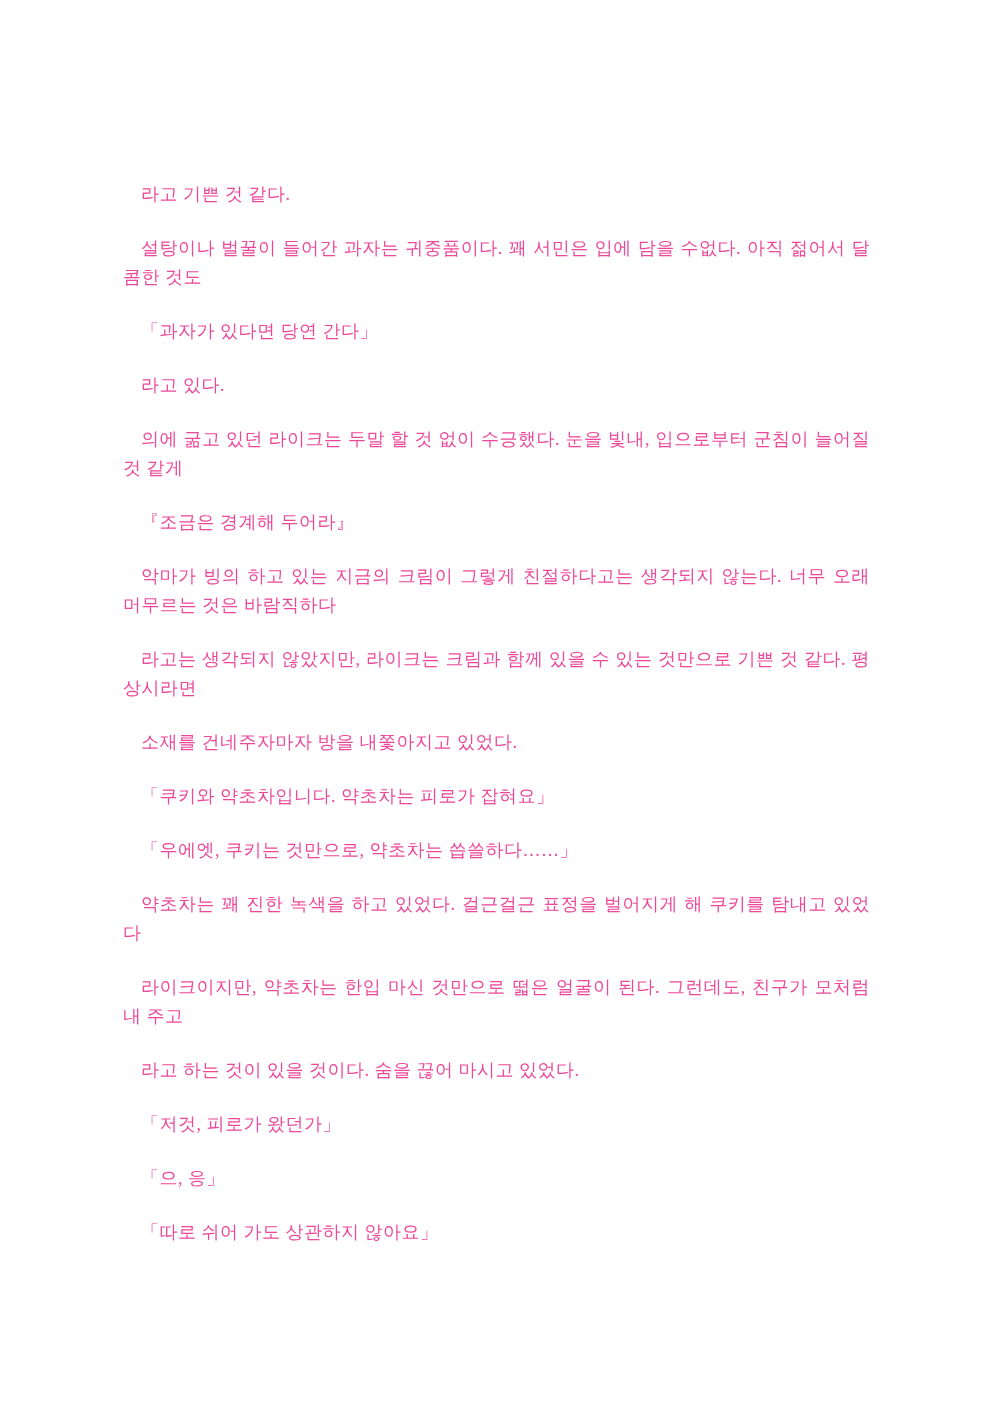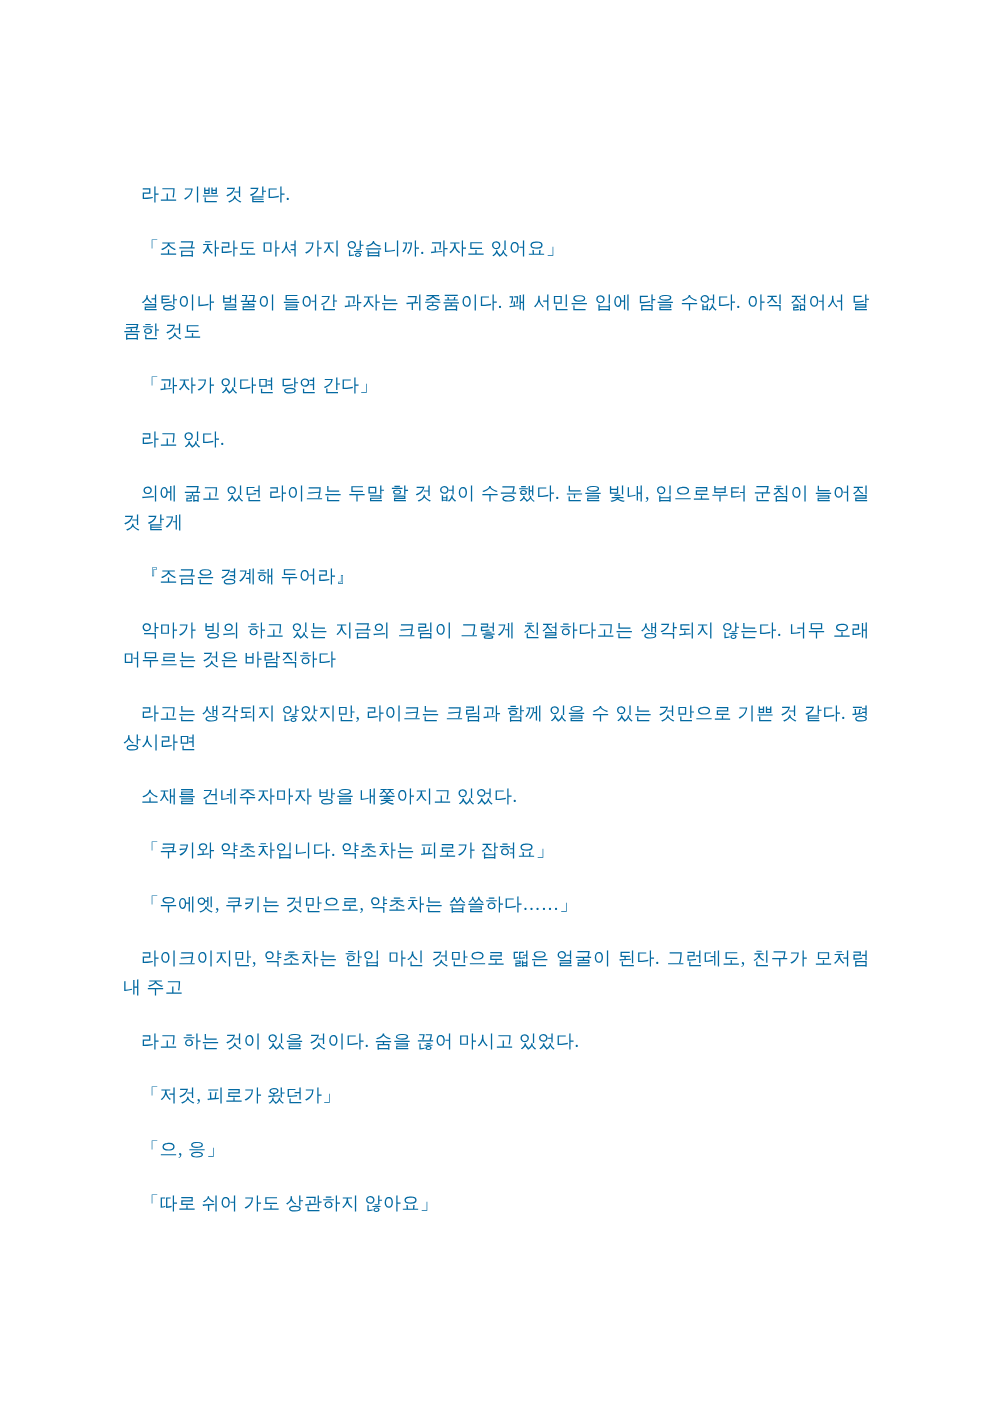--- a/index.html
+++ b/index.html
@@ -26,48 +26,48 @@
   .text-column {
     position: absolute;
     top: 180px;
     left: 123px;
     width: 747px;
   }
 
   .para {
     font-size: 18px;
     line-height: 29px;
-    color: #0369a1;
+    color: #ec4899;
     letter-spacing: 0.5px;
     text-align: justify;
     text-indent: 18px;
     margin-bottom: 25px;
     word-break: break-all;
   }
 
   .para:last-child {
     margin-bottom: 0;
   }
 </style>
 </head>
 <body>
 
 <div class="page">
   <div class="text-column">
     <p class="para">라고 기쁜 것 같다.</p>
-    <p class="para">「조금 차라도 마셔 가지 않습니까. 과자도 있어요」</p>
     <p class="para">설탕이나 벌꿀이 들어간 과자는 귀중품이다. 꽤 서민은 입에 담을 수없다. 아직 젊어서 달콤한 것도</p>
     <p class="para">「과자가 있다면 당연 간다」</p>
     <p class="para">라고 있다.</p>
     <p class="para">의에 굶고 있던 라이크는 두말 할 것 없이 수긍했다. 눈을 빛내, 입으로부터 군침이 늘어질 것 같게</p>
     <p class="para">『조금은 경계해 두어라』</p>
     <p class="para">악마가 빙의 하고 있는 지금의 크림이 그렇게 친절하다고는 생각되지 않는다. 너무 오래 머무르는 것은 바람직하다</p>
     <p class="para">라고는 생각되지 않았지만, 라이크는 크림과 함께 있을 수 있는 것만으로 기쁜 것 같다. 평상시라면</p>
     <p class="para">소재를 건네주자마자 방을 내쫓아지고 있었다.</p>
     <p class="para">「쿠키와 약초차입니다. 약초차는 피로가 잡혀요」</p>
     <p class="para">「우에엣, 쿠키는 것만으로, 약초차는 씁쓸하다……」</p>
+    <p class="para">약초차는 꽤 진한 녹색을 하고 있었다. 걸근걸근 표정을 벌어지게 해 쿠키를 탐내고 있었다</p>
     <p class="para">라이크이지만, 약초차는 한입 마신 것만으로 떫은 얼굴이 된다. 그런데도, 친구가 모처럼 내 주고</p>
     <p class="para">라고 하는 것이 있을 것이다. 숨을 끊어 마시고 있었다.</p>
     <p class="para">「저것, 피로가 왔던가」</p>
     <p class="para">「으, 응」</p>
     <p class="para">「따로 쉬어 가도 상관하지 않아요」</p>
   </div>
 </div>
 
 </body></html>

